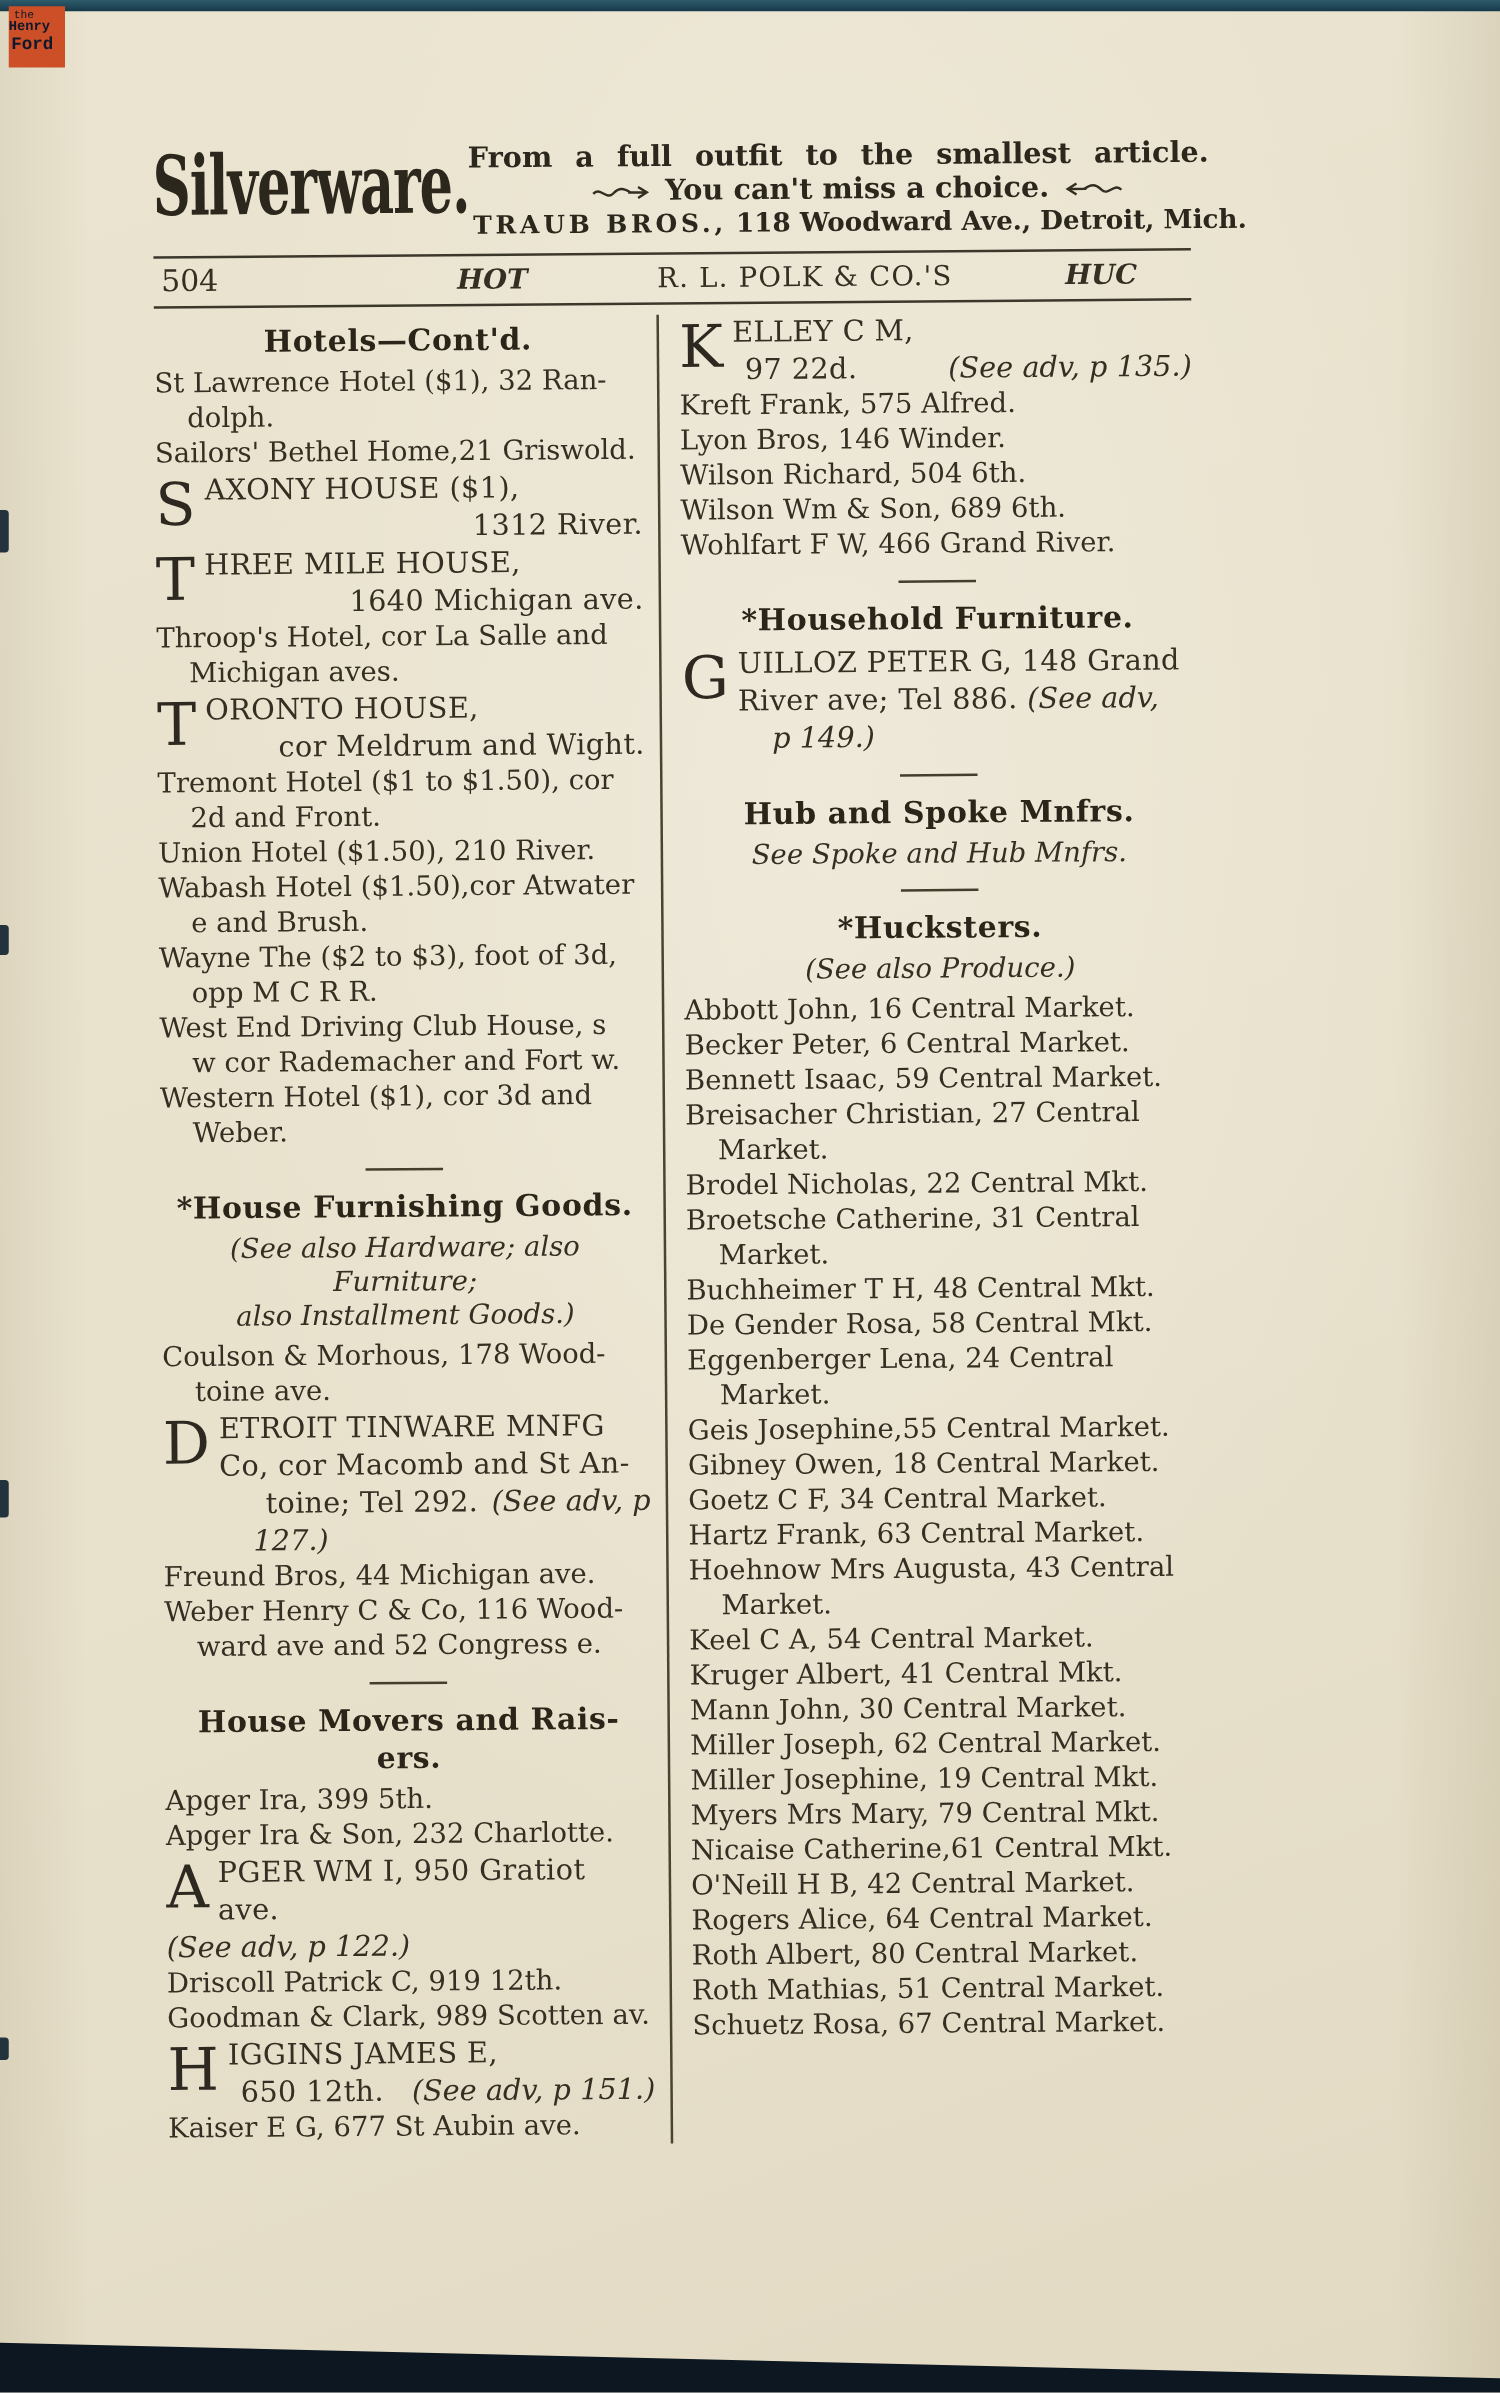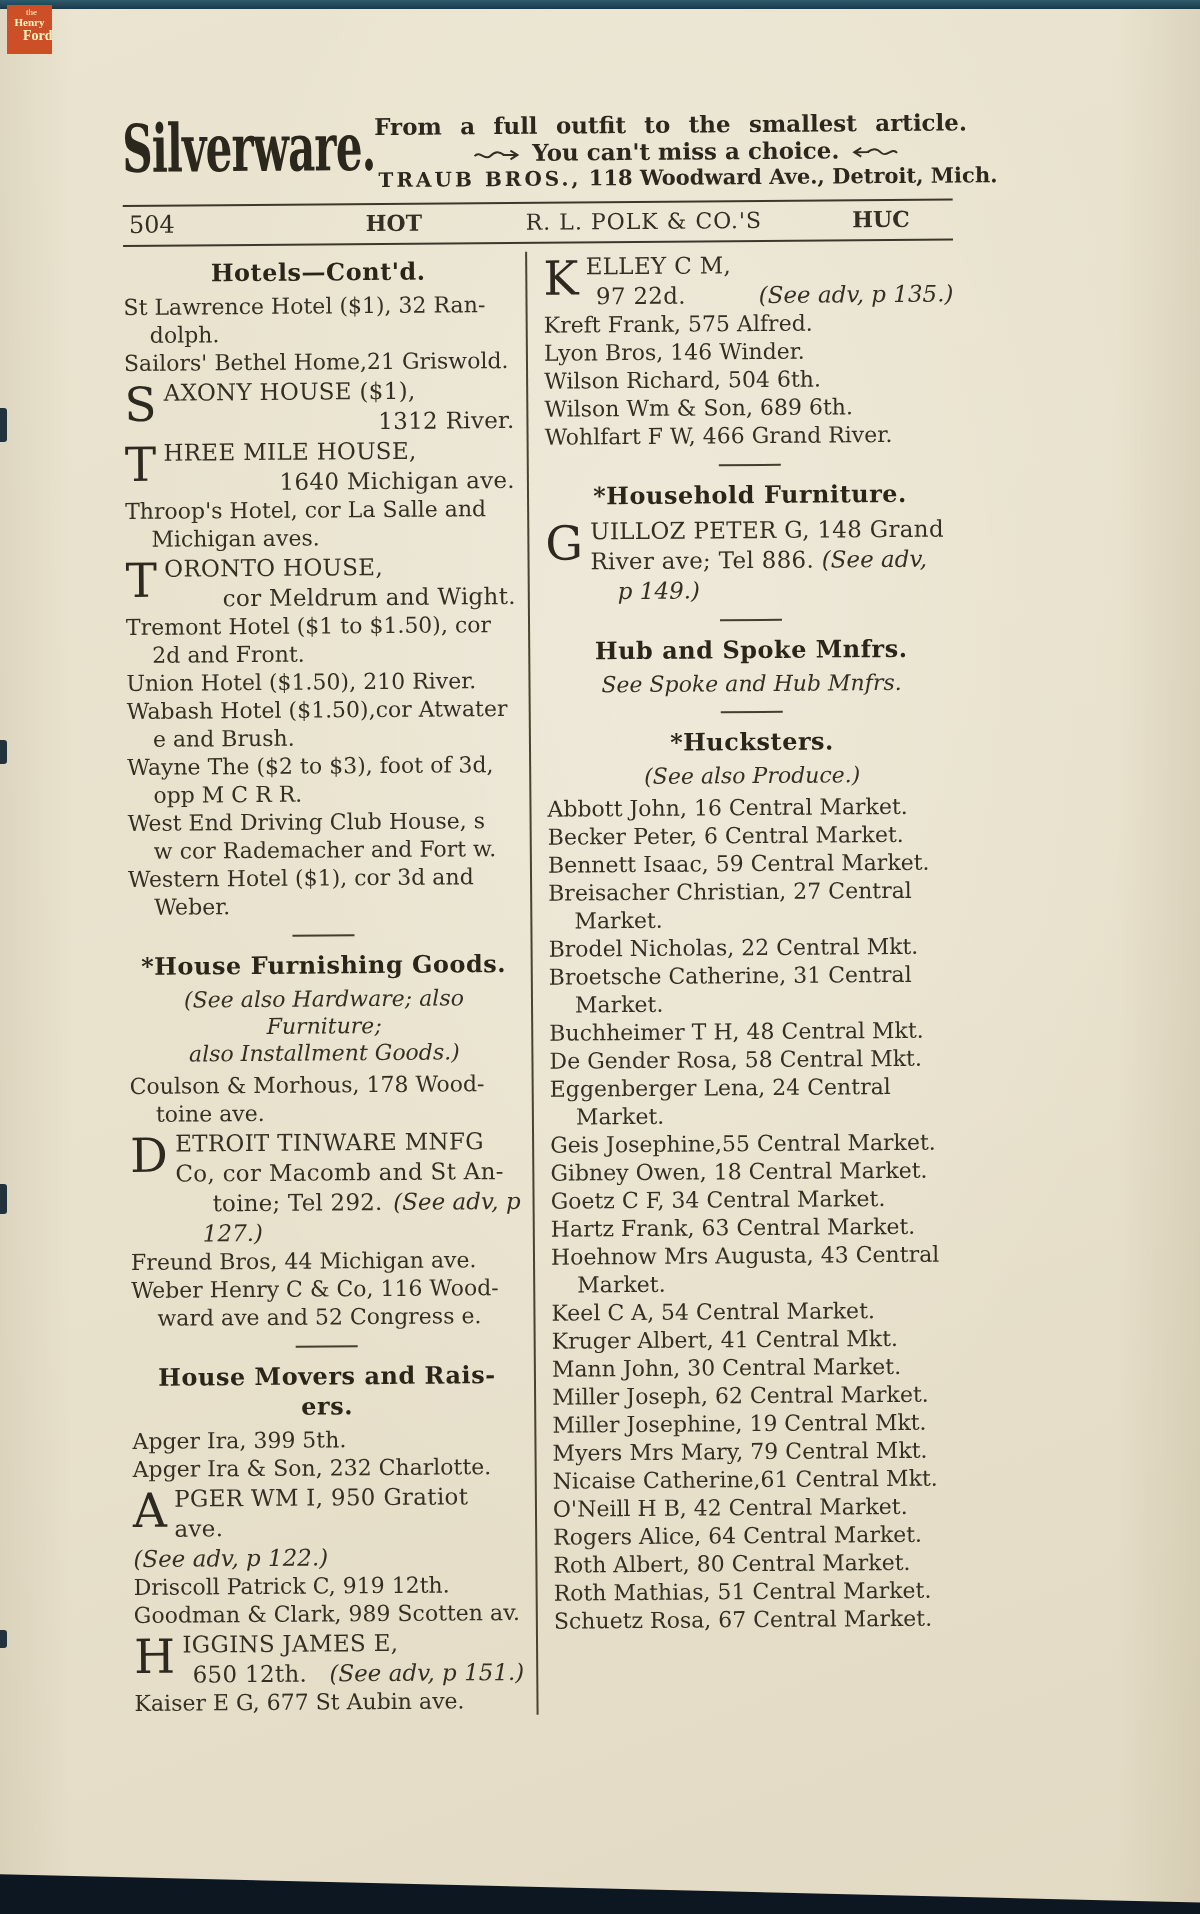--- a/index.html
+++ b/index.html
@@ -11,43 +11,43 @@
       linear-gradient(160deg, #eae4d0 0%, #e8e1cc 55%, #e2dac3 100%);
     font-family:"DejaVu Serif", serif;
     color:#352f23;
   }
   
   .band-top{position:absolute;top:0;left:0;width:1200px;height:9px;background:linear-gradient(#2e5b6b,#17394a);}
   .band-bottom{position:absolute;left:-12px;bottom:-34px;width:1270px;height:74px;background:#0c1722;transform:rotate(1.35deg);transform-origin:left center;}
   .edge-mark{position:absolute;left:0;width:7px;background:#22333d;border-radius:0 3px 3px 0;}
   .m1{top:408px;height:34px;} .m2{top:740px;height:24px;} .m3{top:1184px;height:30px;} .m4{top:1630px;height:18px;}
   
-  .hf-logo{position:absolute;top:5px;left:7px;width:45px;height:49px;background:#cd4f28;color:#fef9c3;
-    font-family:Liberation Serif, serif;padding:3px 0 0 0;box-sizing:border-box;line-height:1.05;text-align:center;}
+  .hf-logo{position:absolute;top:5px;left:7px;width:45px;height:49px;background:#cd4f28;color:#0f172a;
+    font-family:Liberation Mono, monospace;padding:3px 0 0 0;box-sizing:border-box;line-height:1.05;}
   .hf-the{font-size:9px;margin-left:4px;}
   .hf-henry{font-size:11px;font-weight:bold;}
-  .hf-ford{font-size:14px;font-weight:bold;margin-left:16px;}
+  .hf-ford{font-size:14px;font-weight:bold;margin-left:2px;}
   
   .page{position:absolute;left:122px;top:112px;width:830px;transform:rotate(-0.45deg);transform-origin:top left;}
   .ad{display:flex;}
   .ad-product{width:252px;font-size:50px;font-weight:bold;line-height:86px;letter-spacing:-1px;
     transform:scale(0.84,1.32);transform-origin:left 70%;white-space:nowrap;color:#2c271c;}
   .ad-copy{flex:1;padding-top:3px;color:#2c271c;}
   .ad-l1{font-size:23px;font-weight:bold;word-spacing:0.45em;white-space:nowrap;}
   .ad-l2{font-size:23px;font-weight:bold;text-align:center;white-space:nowrap;}
   .ad-l2 .sq{vertical-align:middle;margin:0 2px;}
   .ad-l3{font-size:21px;font-weight:bold;white-space:nowrap;padding-left:4px;}
   .ad-l3 .traub{letter-spacing:3px;font-size:20px;}
   .rule{border-top:2px solid #3c372b;}
   .r1{margin-top:7px;}
   .r2{border-top-width:2.5px;}
   .pg-header{display:grid;grid-template-columns:180px 170px 330px 1fr;align-items:baseline;
     padding:4px 0 6px 6px;font-size:22px;}
   .pg-num{font-size:24px;}
-  .guide{font-weight:600;justify-self:center;text-align:center;}
+  .guide{font-style:italic;font-weight:600;justify-self:center;text-align:center;}
   .publisher{justify-self:center;letter-spacing:1px;}
   
   .cols{display:flex;margin-top:8px;}
   .col-left{width:390px;}
   .col-right{flex:1;border-left:2px solid #4a432f;margin-left:12px;padding-left:16px;}
   .sec-heading{text-align:center;font-weight:bold;font-size:24px;line-height:30px;margin:4px 0 5px;color:#2b2519;letter-spacing:0.5px;}
   .sec-note{text-align:center;font-style:italic;font-size:22px;line-height:27px;margin-bottom:5px;}
   .divider{width:62px;border-top:2.5px solid #443e2c;margin:14px auto;}
   .entry{font-size:22px;line-height:28px;clear:left;}
   .entry .line.cont{margin-left:26px;}

